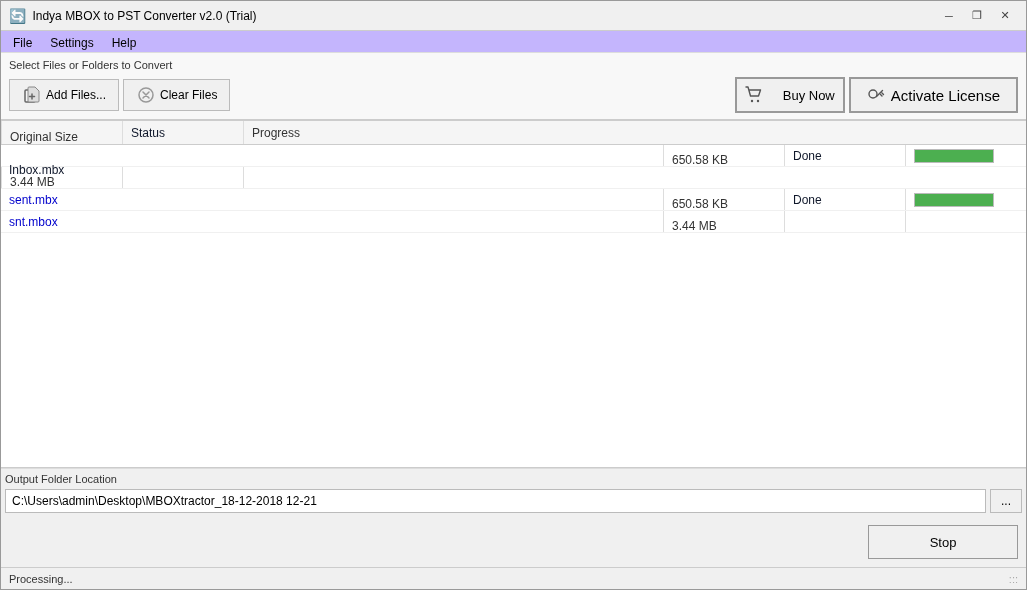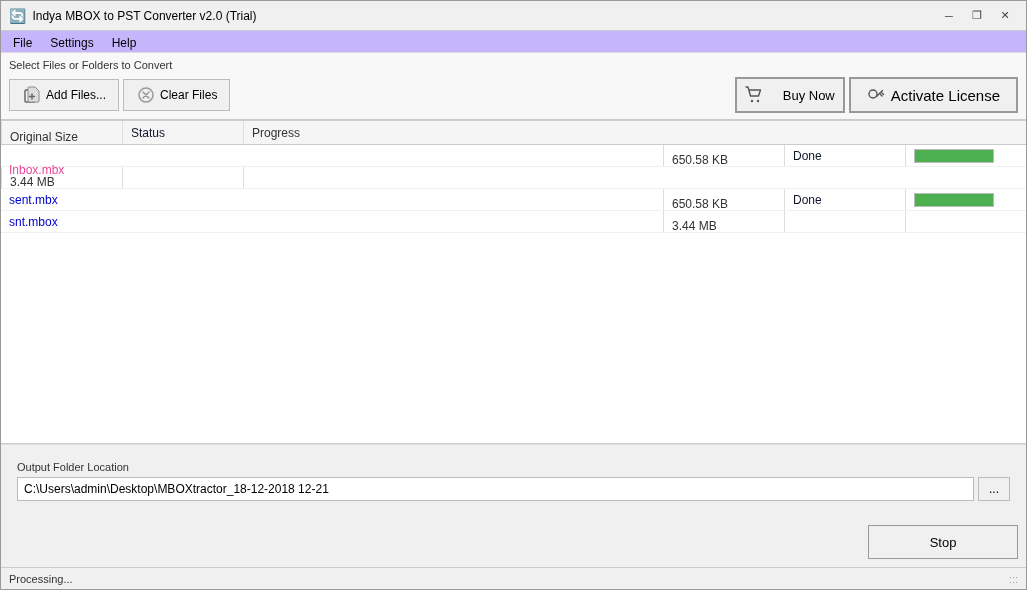--- a/index.html
+++ b/index.html
@@ -156,21 +156,21 @@
       background: #e0e0e0;
       border: 1px solid #bbb;
     }
     .progress-bar-fill {
       height: 100%;
       background: #4caf50;
     }
 
     
     #output-section {
-      padding: 16px;
+      padding: 4px;
       background: #f0f0f0;
       border-top: 1px solid #ddd;
       flex-shrink: 0;
     }
     #output-label {
       font-size: 11px;
       color: #333;
       margin-bottom: 4px;
     }
     #output-row {
@@ -303,21 +303,21 @@
     <div class="col-divider"></div>
     <div class="col-size">Original Size</div>
     <div class="col-divider"></div>
     <div class="col-status">Status</div>
     <div class="col-divider"></div>
     <div class="col-progress">Progress</div>
   </div>
   <div id="table-body">
 
   <div class="table-row">
-        <div class="col-filename" style="color: #ec4899; margin-top: 28px;">Inbox.mbx</div>
+        <div class="col-filename" style="color: #0f172a; margin-top: 28px;">Inbox.mbx</div>
         <div class="col-divider"></div>
         <div class="col-size">650.58 KB</div>
         <div class="col-divider"></div>
         <div class="col-status">Done</div>
         <div class="col-divider"></div>
         <div class="col-progress">
           <div class="progress-bar-container">
             <div class="progress-bar-fill" style="width: 100%; background: rgb(76, 175, 80);"></div>
           </div>
         </div>

